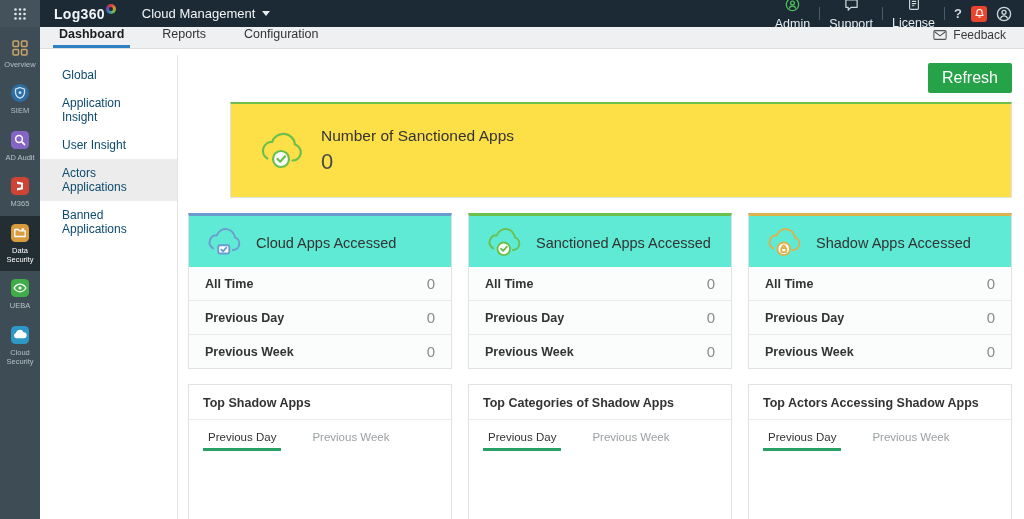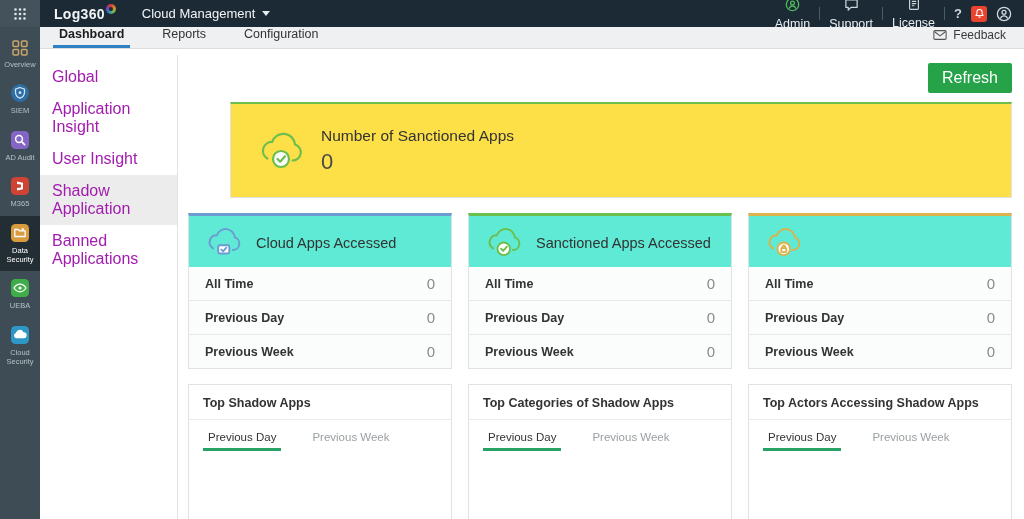--- a/index.html
+++ b/index.html
@@ -48,21 +48,21 @@
     padding-top:5px; z-index:25; }
   .rail-item { display:flex; flex-direction:column; align-items:center; gap:3px;
     padding:7px 1px; cursor:pointer; }
   .rail-item.active { background:#232d34; }
   .rail-label { font-size:7.5px; color:#b6c0c6; text-align:center; line-height:1.25; }
   .rail-item.active .rail-label { color:#fff; }
 
   
   .submenu { position:absolute; left:40px; top:55px; width:138px; height:464px;
     background:#fff; border-right:1px solid #e3e3e3; padding-top:6px; z-index:15; }
-  .submenu-item { padding:7px 12px; font-size:16px; color:#a21caf; cursor:pointer; }
+  .submenu-item { padding:7px 22px; font-size:12px; color:#0c4a6e; cursor:pointer; }
   .submenu-item.active { background:#ececec; }
 
   
   .main { position:absolute; left:178px; top:55px; width:846px; height:464px;
     background:#fff; padding:0 12px 0 10px; overflow:hidden; }
   .refresh-row { display:flex; justify-content:flex-end; padding:8px 0 9px; }
   .refresh-btn { background:#26a248; color:#fff; border:none; border-radius:2px;
     font-size:16px; padding:6px 14px; cursor:pointer; font-family:inherit; }
 
   .summary-card { border:1px solid #e2e2e2; border-top:2px solid #6cbe4d;
@@ -269,21 +269,21 @@
       </svg>
     </span>
     <span class="rail-label">Cloud Security</span>
   </div>
 </div>
 
 <div class="submenu">
   <div class="submenu-item">Global</div>
   <div class="submenu-item">Application Insight</div>
   <div class="submenu-item">User Insight</div>
-  <div class="submenu-item active">Shadow Application</div>
+  <div class="submenu-item active">Actors Applications</div>
   <div class="submenu-item">Banned Applications</div>
 </div>
 
 <div class="main">
 
   <div class="refresh-row">
     <button class="refresh-btn">Refresh</button>
   </div>
 
   <div class="summary-card">
@@ -359,20 +359,21 @@
     <div class="stat-card gold">
       <div class="stat-head">
         <span>
           <svg width="40" height="33" viewBox="0 0 50 42" fill="none" stroke="#dcb24c" stroke-width="2.4">
             <path d="M37.5 30.5a8.2 8.2 0 0 0 2.6-16 11.8 11.8 0 0 0-22.9-2.7 9 9 0 0 0-4.9 16.7" stroke-linecap="round"></path>
             <circle cx="26" cy="29" r="8" fill="#fff"></circle>
             <rect x="22.8" y="28" width="6.4" height="5.2" rx="1.1"></rect>
             <path d="M24.3 28v-1.7a1.7 1.7 0 0 1 3.4 0V28"></path>
           </svg>
         </span>
+        <span class="stat-title">Shadow Apps Accessed</span>
       </div>
       <div class="stat-rows">
         <div class="s-row">
           <span class="s-label">All Time</span>
           <span class="s-val">0</span>
         </div>
         <div class="s-row">
           <span class="s-label">Previous Day</span>
           <span class="s-val">0</span>
         </div>

